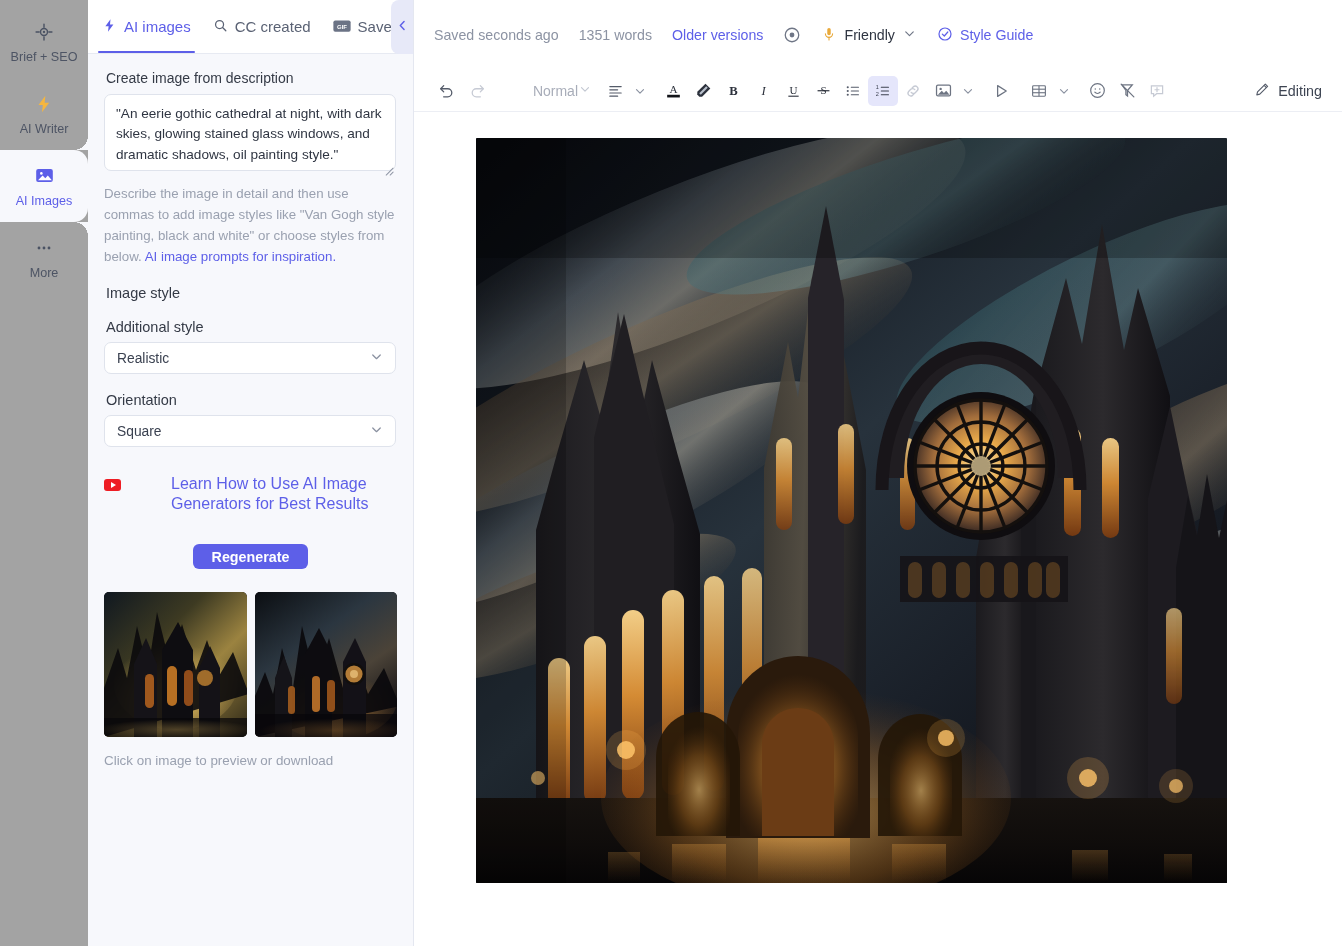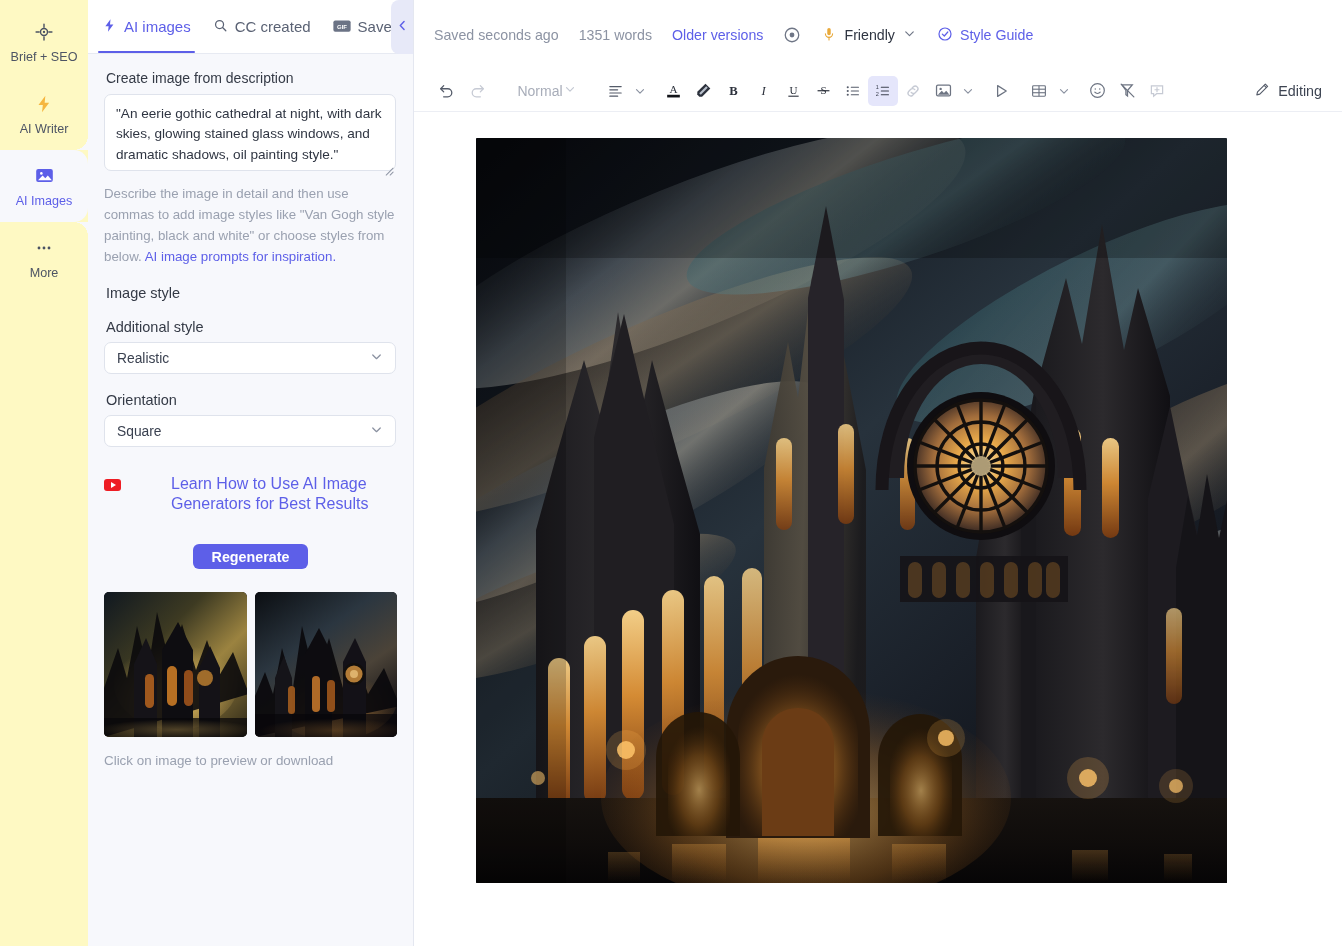--- a/index.html
+++ b/index.html
@@ -9,21 +9,21 @@
     overflow: hidden;
     background: #ffffff;
     font-family: "Liberation Sans", sans-serif;
     -webkit-font-smoothing: antialiased;
   }
   .app { display: flex; width: 1342px; height: 946px; }
 
   
   .rail {
     width: 88px; min-width: 88px; height: 946px;
-    background: #fef9c3;
+    background: #a3a3a3;
     display: flex; flex-direction: column;
     align-items: stretch;
     padding-top: 6px;
     position: relative;
   }
   .rail-item {
     height: 72px;
     display: flex; flex-direction: column;
     align-items: center; justify-content: center;
     gap: 7px;
@@ -148,21 +148,21 @@
   .toolbar {
     height: 42px; display: flex; align-items: center; gap: 0px;
     padding: 0 14px 0 18px; border-bottom: 1px solid #eceef4;
   }
   .tb { width: 30px; height: 30px; border-radius: 5px; display: flex;
         align-items: center; justify-content: center; cursor: pointer; color: #444b59; }
   .tb.sm { width: 20px; }
   .tb.disabled { color: #c6cad4; cursor: default; }
   .tb.on { background: #e5e6fb; }
   .tb-normal {
-    display: flex; align-items: center; justify-content: center;
+    display: flex; align-items: center; justify-content: flex-end;
     width: 104px; height: 30px; padding: 0 8px 0 6px; color: #a8adb9;
     font-size: 14px; cursor: pointer; margin-left: 4px;
   }
   .tb-sep { width: 8px; }
   .tb-right { margin-left: auto; display: flex; align-items: center; gap: 7px;
               color: #3d4452; font-size: 14.3px; cursor: pointer; padding-right: 6px; }
   .doc-area { flex: 1; padding: 26px 0 0 62px; overflow: hidden; }
   .doc-img { width: 751px; height: 745px; display: block; border-radius: 1px; }
   .doc-cap {
     margin-top: 9px; font-size: 14.4px; font-style: italic; color: #3b414e;

